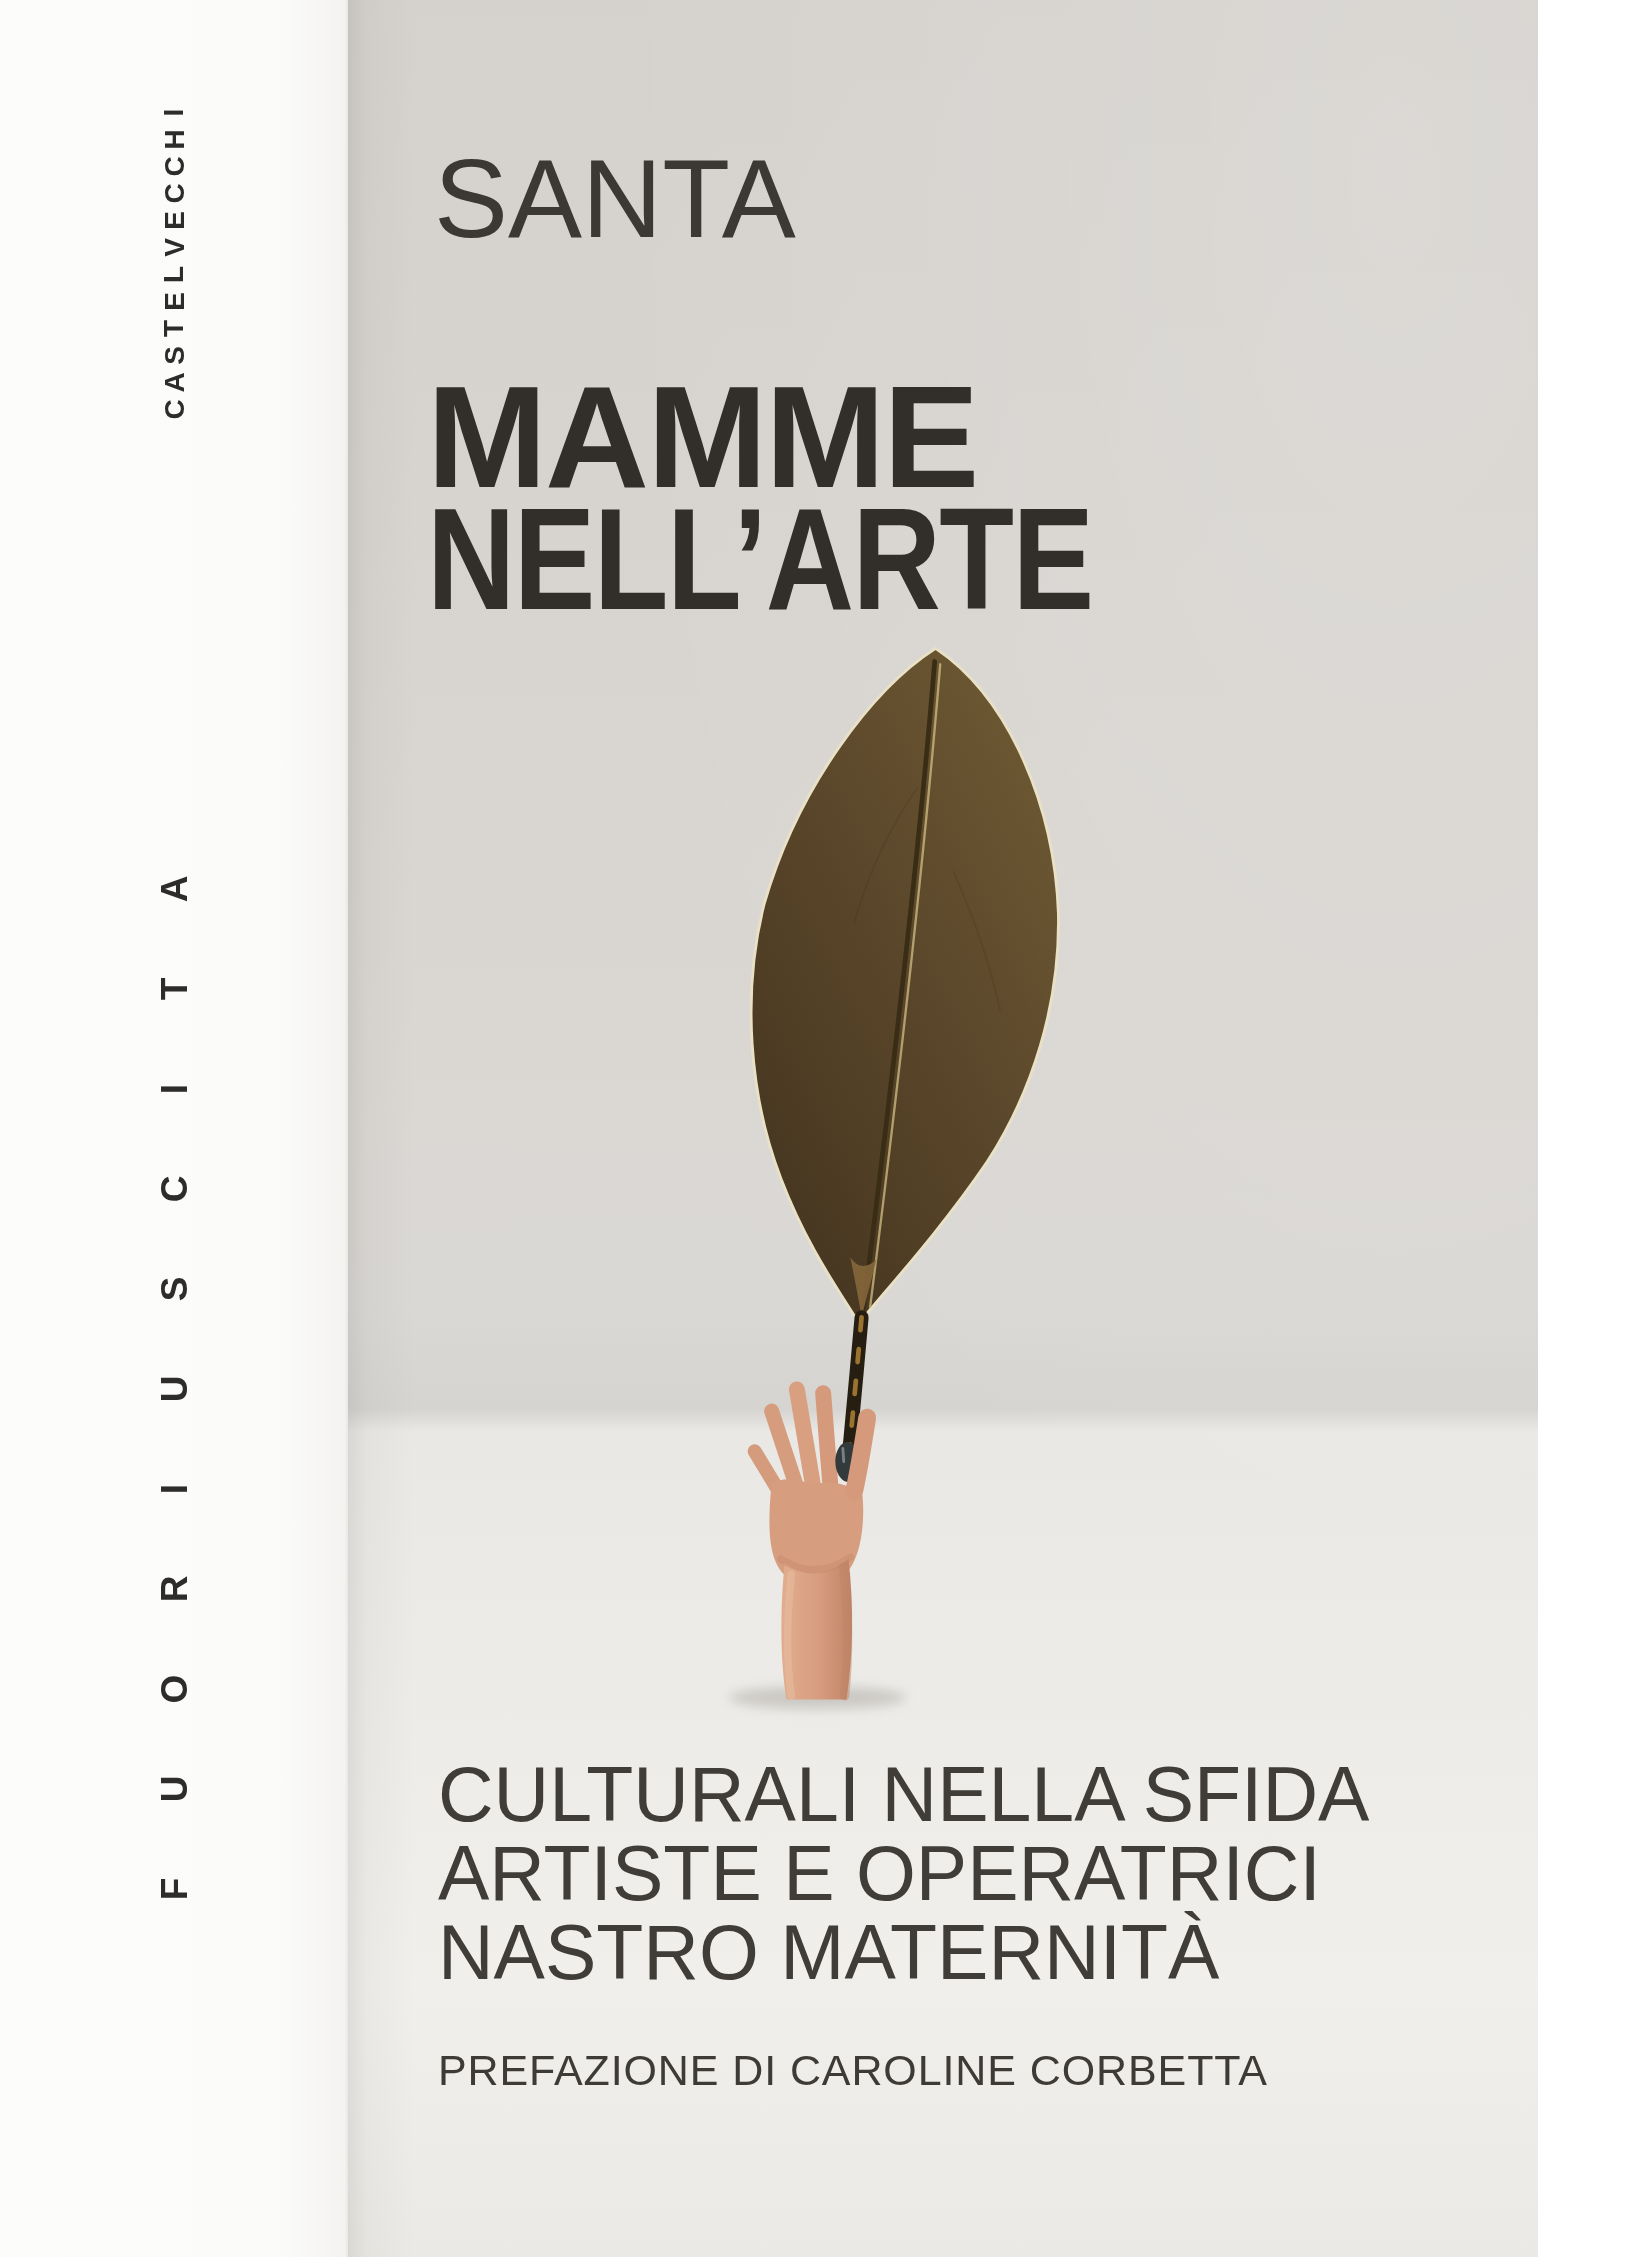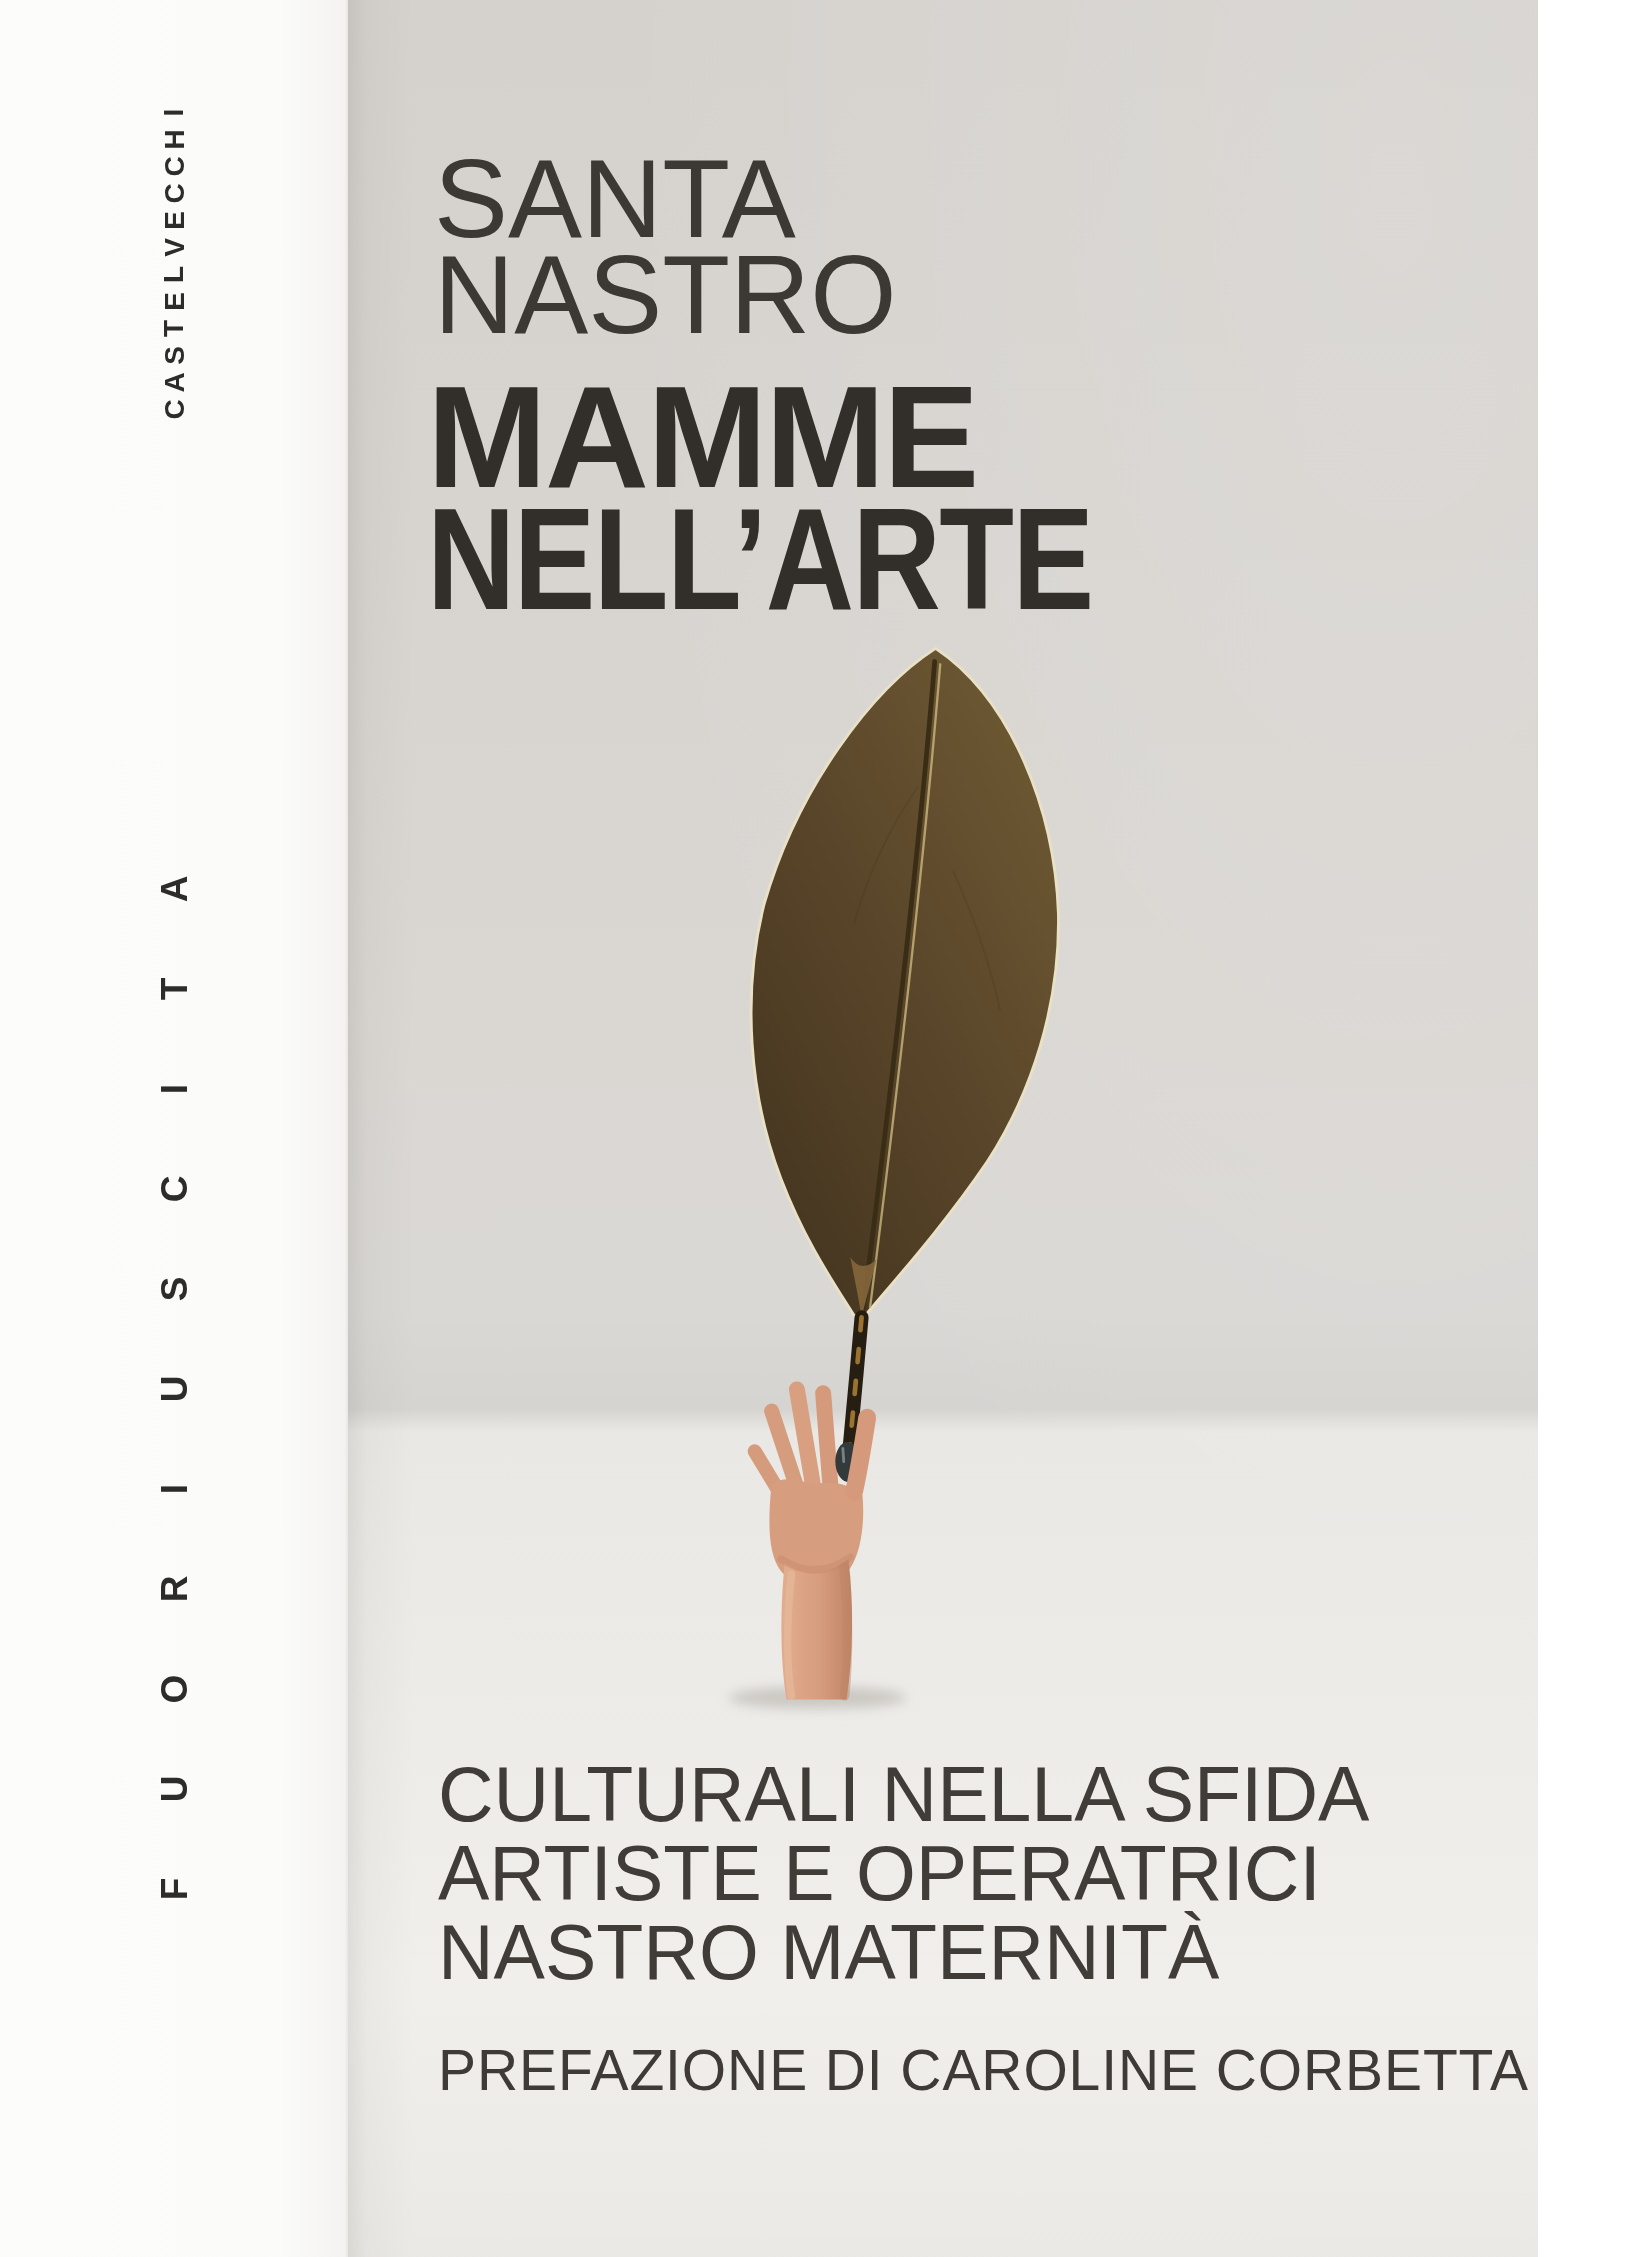--- a/index.html
+++ b/index.html
@@ -56,21 +56,21 @@
     color:#322f2b;letter-spacing:-1.9px;
   }
   .title .t2{transform:scaleX(.85);transform-origin:left center;white-space:nowrap;}
   .subtitle{
     position:absolute;left:90px;top:1755px;
     font-size:77px;line-height:79px;color:#403c38;
     letter-spacing:0px;white-space:nowrap;
   }
   .preface{
     position:absolute;left:90px;top:2042px;
-    font-size:57px;line-height:57px;color:#3e3a36;
+    font-size:43px;line-height:57px;color:#3e3a36;
     letter-spacing:0.9px;white-space:nowrap;
   }
 </style>
 </head>
 <body>
 
 <aside class="sidebar">
   <div class="vword publisher">
     <span class="vl">I</span>
     <span class="vl">H</span>
@@ -153,21 +153,20 @@
       <path d="M548,1406 C544,1452 539,1505 535,1548 L533,1574" stroke="#261f11" stroke-width="15"></path>
       <path d="M548,1406 C544,1452 539,1505 535,1548 L533,1574" stroke="#a87c34" stroke-width="5" stroke-dasharray="14 20" opacity="0.9"></path>
       <ellipse cx="533" cy="1560" rx="13" ry="21" fill="#333a3c" stroke="none"></ellipse>
       <path d="M528,1546 L529,1560" stroke="#8b9496" stroke-width="3" opacity="0.8"></path>
       <path d="M554,1513 C549,1545 545,1570 540,1592" stroke="#d49a7b" stroke-width="19"></path>
     </g>
   </svg>
 
   <div class="author">
     <div>SANTA</div>
-    <div>NASTRO</div>
   </div>
 
   <h1 class="title">
     <div class="t1">MAMME</div>
     <div class="t2">NELL’ARTE</div>
   </h1>
 
   <div class="subtitle">
     <div>CULTURALI NELLA SFIDA</div>
     <div>ARTISTE E OPERATRICI</div>

